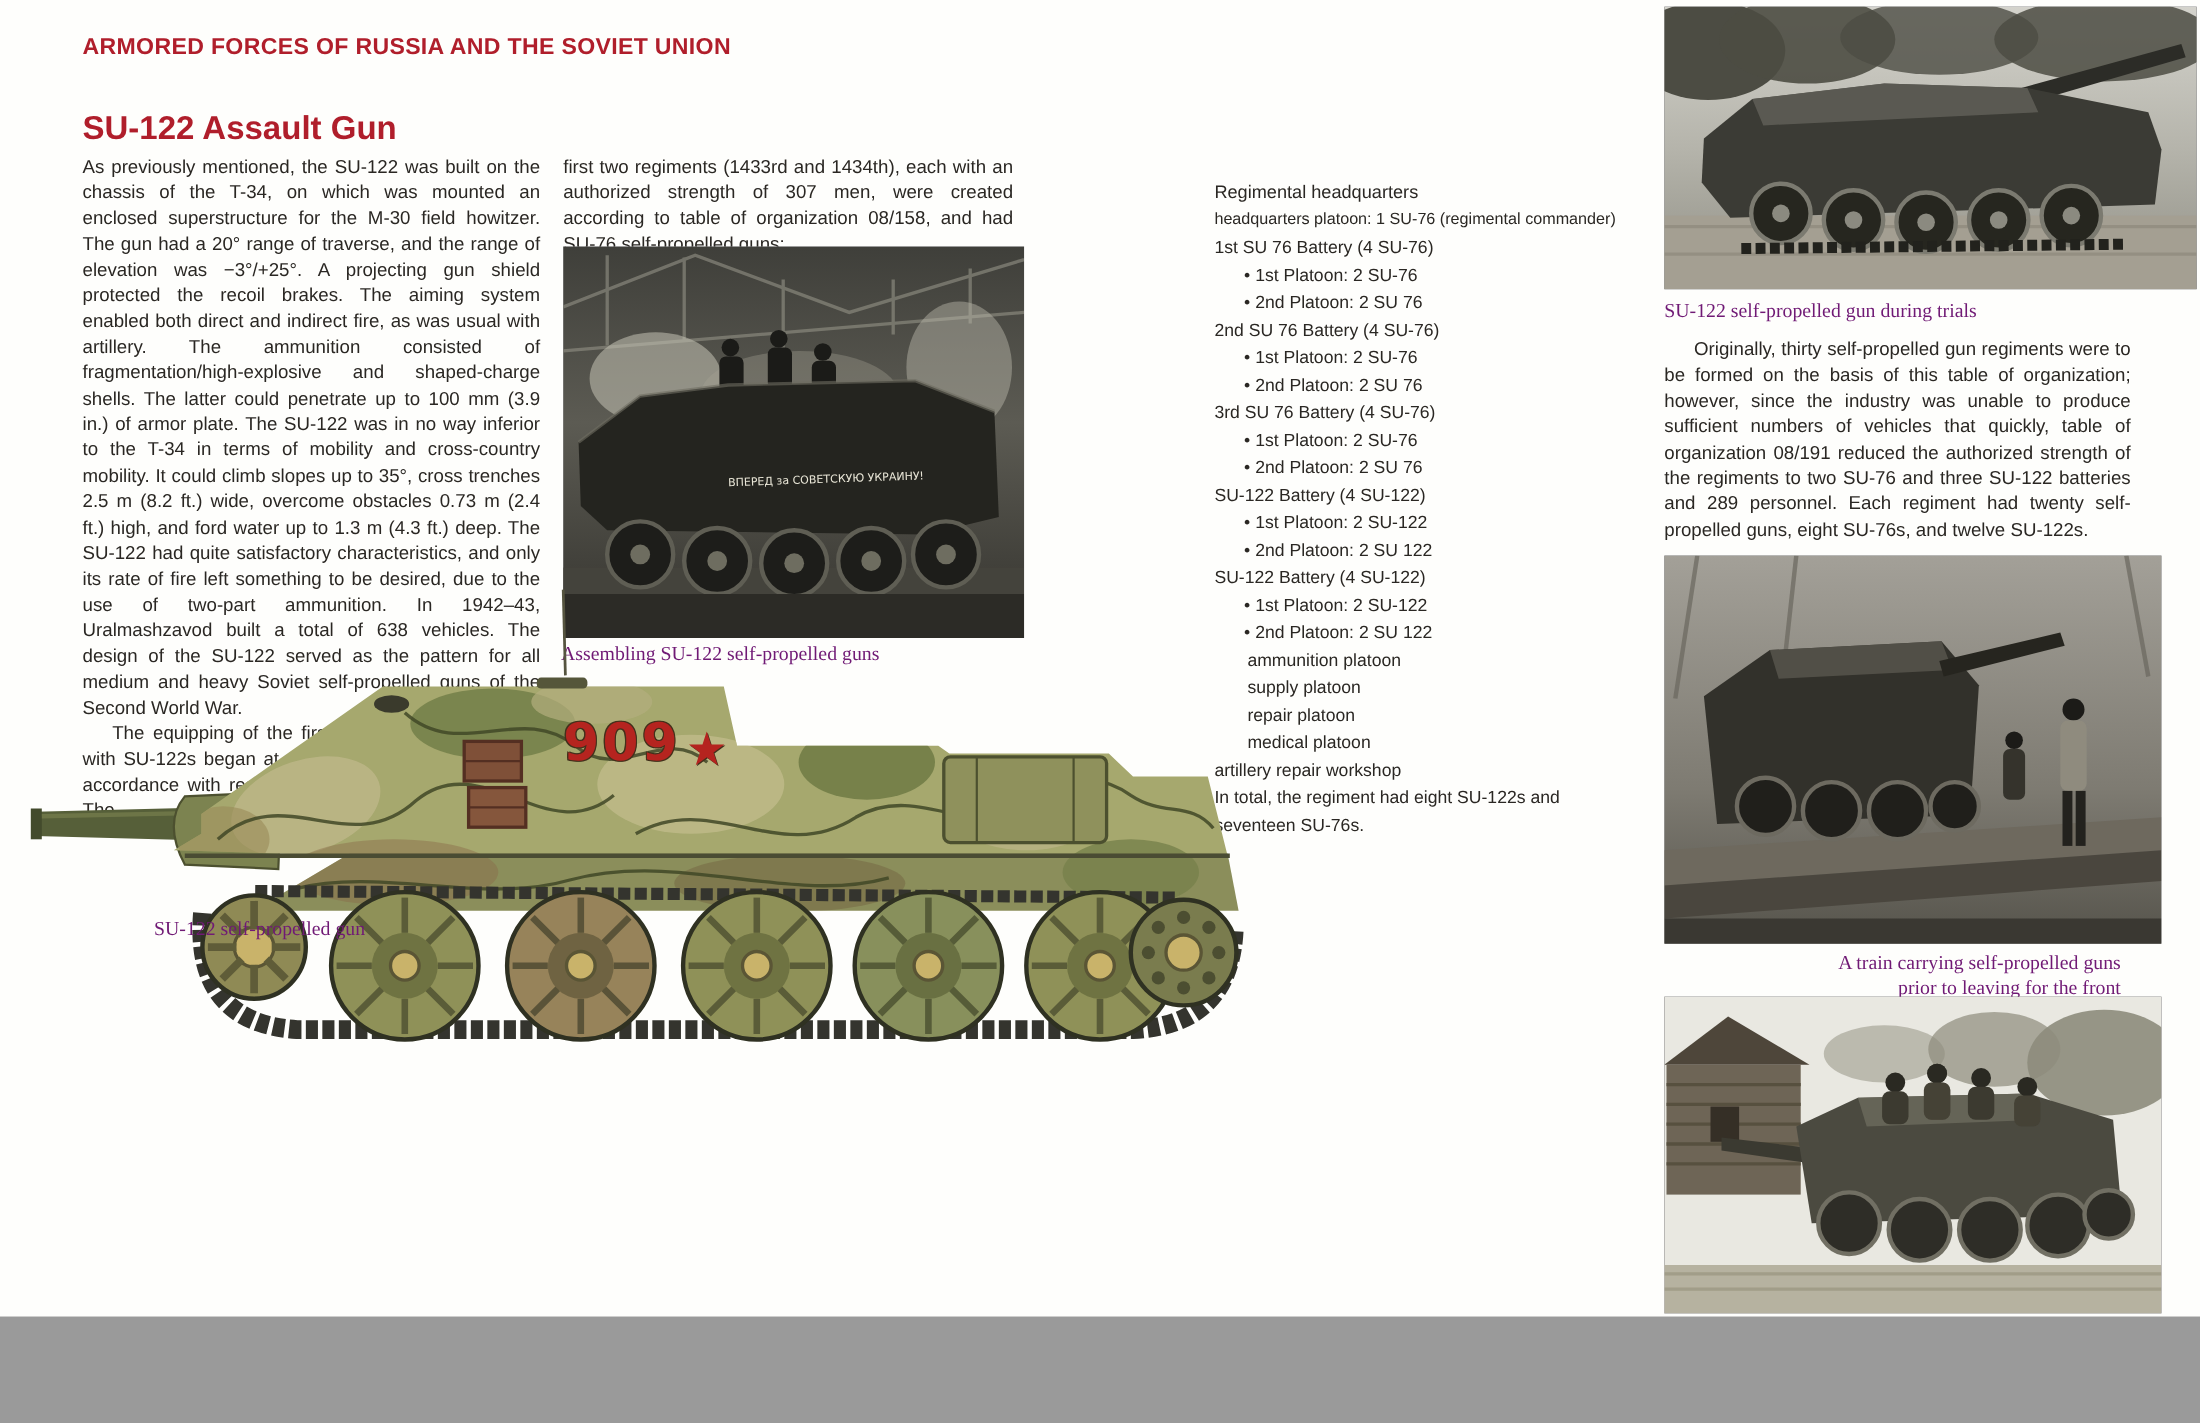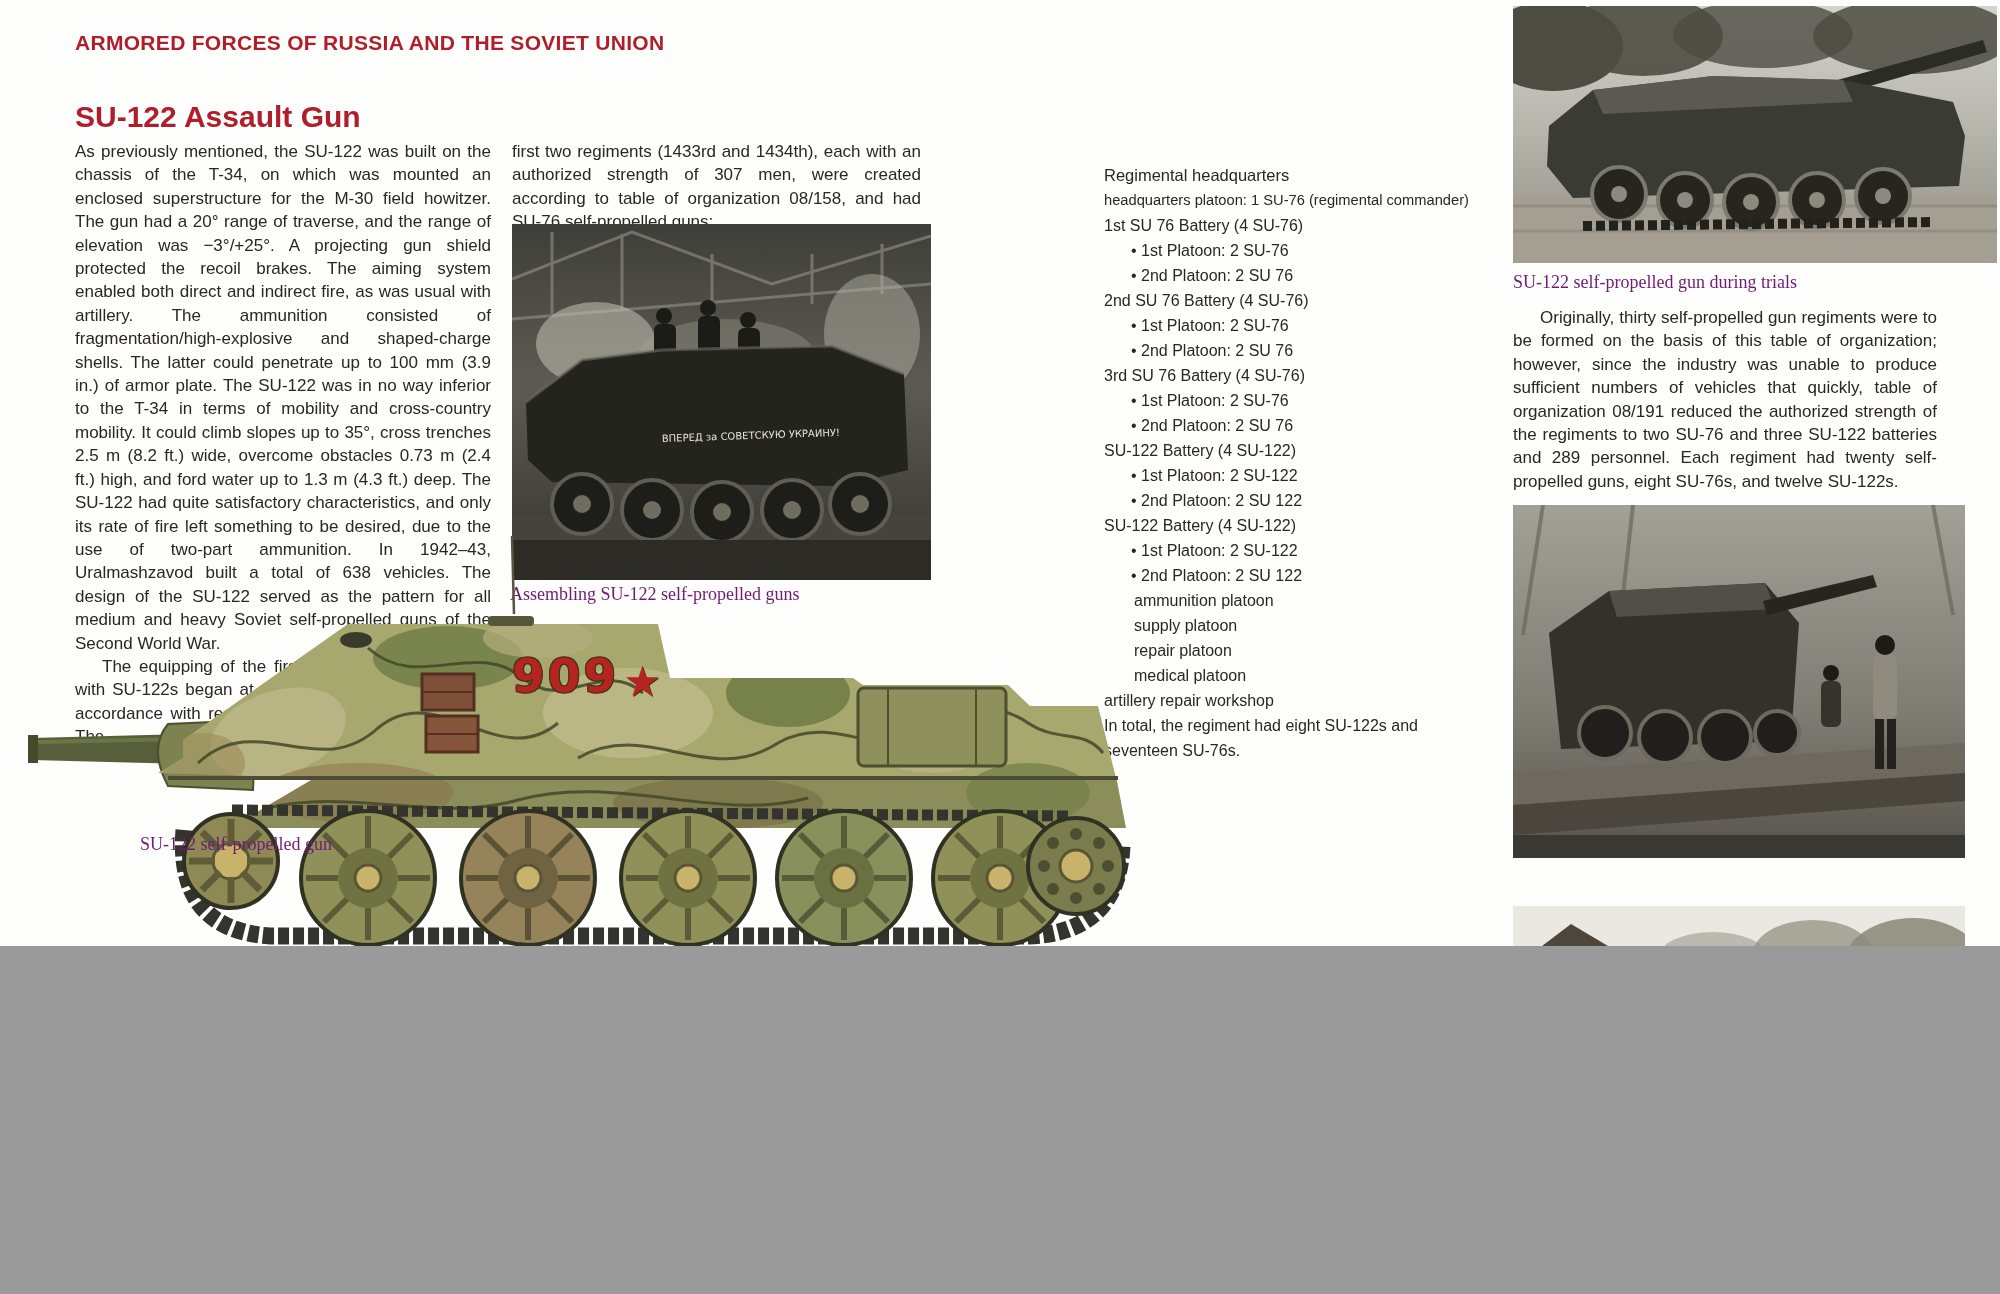--- a/index.html
+++ b/index.html
@@ -1,18 +1,18 @@
 <!DOCTYPE html>
 <html><head>
 <meta charset="utf-8">
 <style>
   * { margin:0; padding:0; box-sizing:border-box; }
   html,body { background:#9a9a9a; }
   .page {
-    position:relative; width:2000px; height:946px; background:#fefefc;
+    position:relative; width:2000px; height:1197px; background:#fefefc;
     font-family:"Liberation Sans", sans-serif; color:#2a2723; overflow:hidden;
   }
   .abs { position:absolute; }
   .kicker { color:#b01e2b; font-weight:bold; font-size:21px; letter-spacing:.3px; }
   .red-title { color:#b01e2b; font-weight:bold; font-size:30px; }
   .body-col { font-size:17px; line-height:23.4px; text-align:justify; }
   .p-indent { text-indent:27px; }
   .serif-caption { font-family:"Liberation Serif", serif; font-size:18px; color:#701a75; }
   .cap-right { text-align:right; line-height:23px; }
   .org-col { font-size:16px; line-height:25px; }
@@ -387,20 +387,24 @@
         <circle cx="372" cy="140" r="10" fill="#1c1b18"></circle>
         <rect x="360" y="150" width="24" height="64" rx="7" fill="#8f8b7e"></rect>
         <rect x="362" y="214" width="9" height="50" fill="#23221e"></rect>
           <rect x="374" y="214" width="9" height="50" fill="#23221e"></rect>
         <circle cx="318" cy="168" r="8" fill="#1c1b18"></circle>
           <rect x="308" y="176" width="20" height="46" rx="6" fill="#35332c"></rect>
       </g>
       <rect y="330" width="452" height="23" fill="#3a3832"></rect>
     </svg>
   </div>
+  <div class="abs serif-caption cap-right" style="left:1513px; top:864px; width:415px;">
+    <div>A train carrying self-propelled guns</div>
+    <div>prior to leaving for the front</div>
+  </div>
 
   <div class="photo" style="left:1513px; top:906px; width:452px; height:288px;">
     <svg width="452" height="288" viewBox="0 0 452 288">
       <rect width="452" height="288" fill="#e9e8e1"></rect>
 
       <g>
         <polygon points="0,62 58,18 132,62" fill="#4e463a"></polygon>
         <rect x="2" y="62" width="122" height="118" fill="#6e6556"></rect>
         <g stroke="#57503f" stroke-width="3">
             <path d="M2,80 h122 M2,98 h122 M2,116 h122 M2,134 h122 M2,152 h122"></path>

